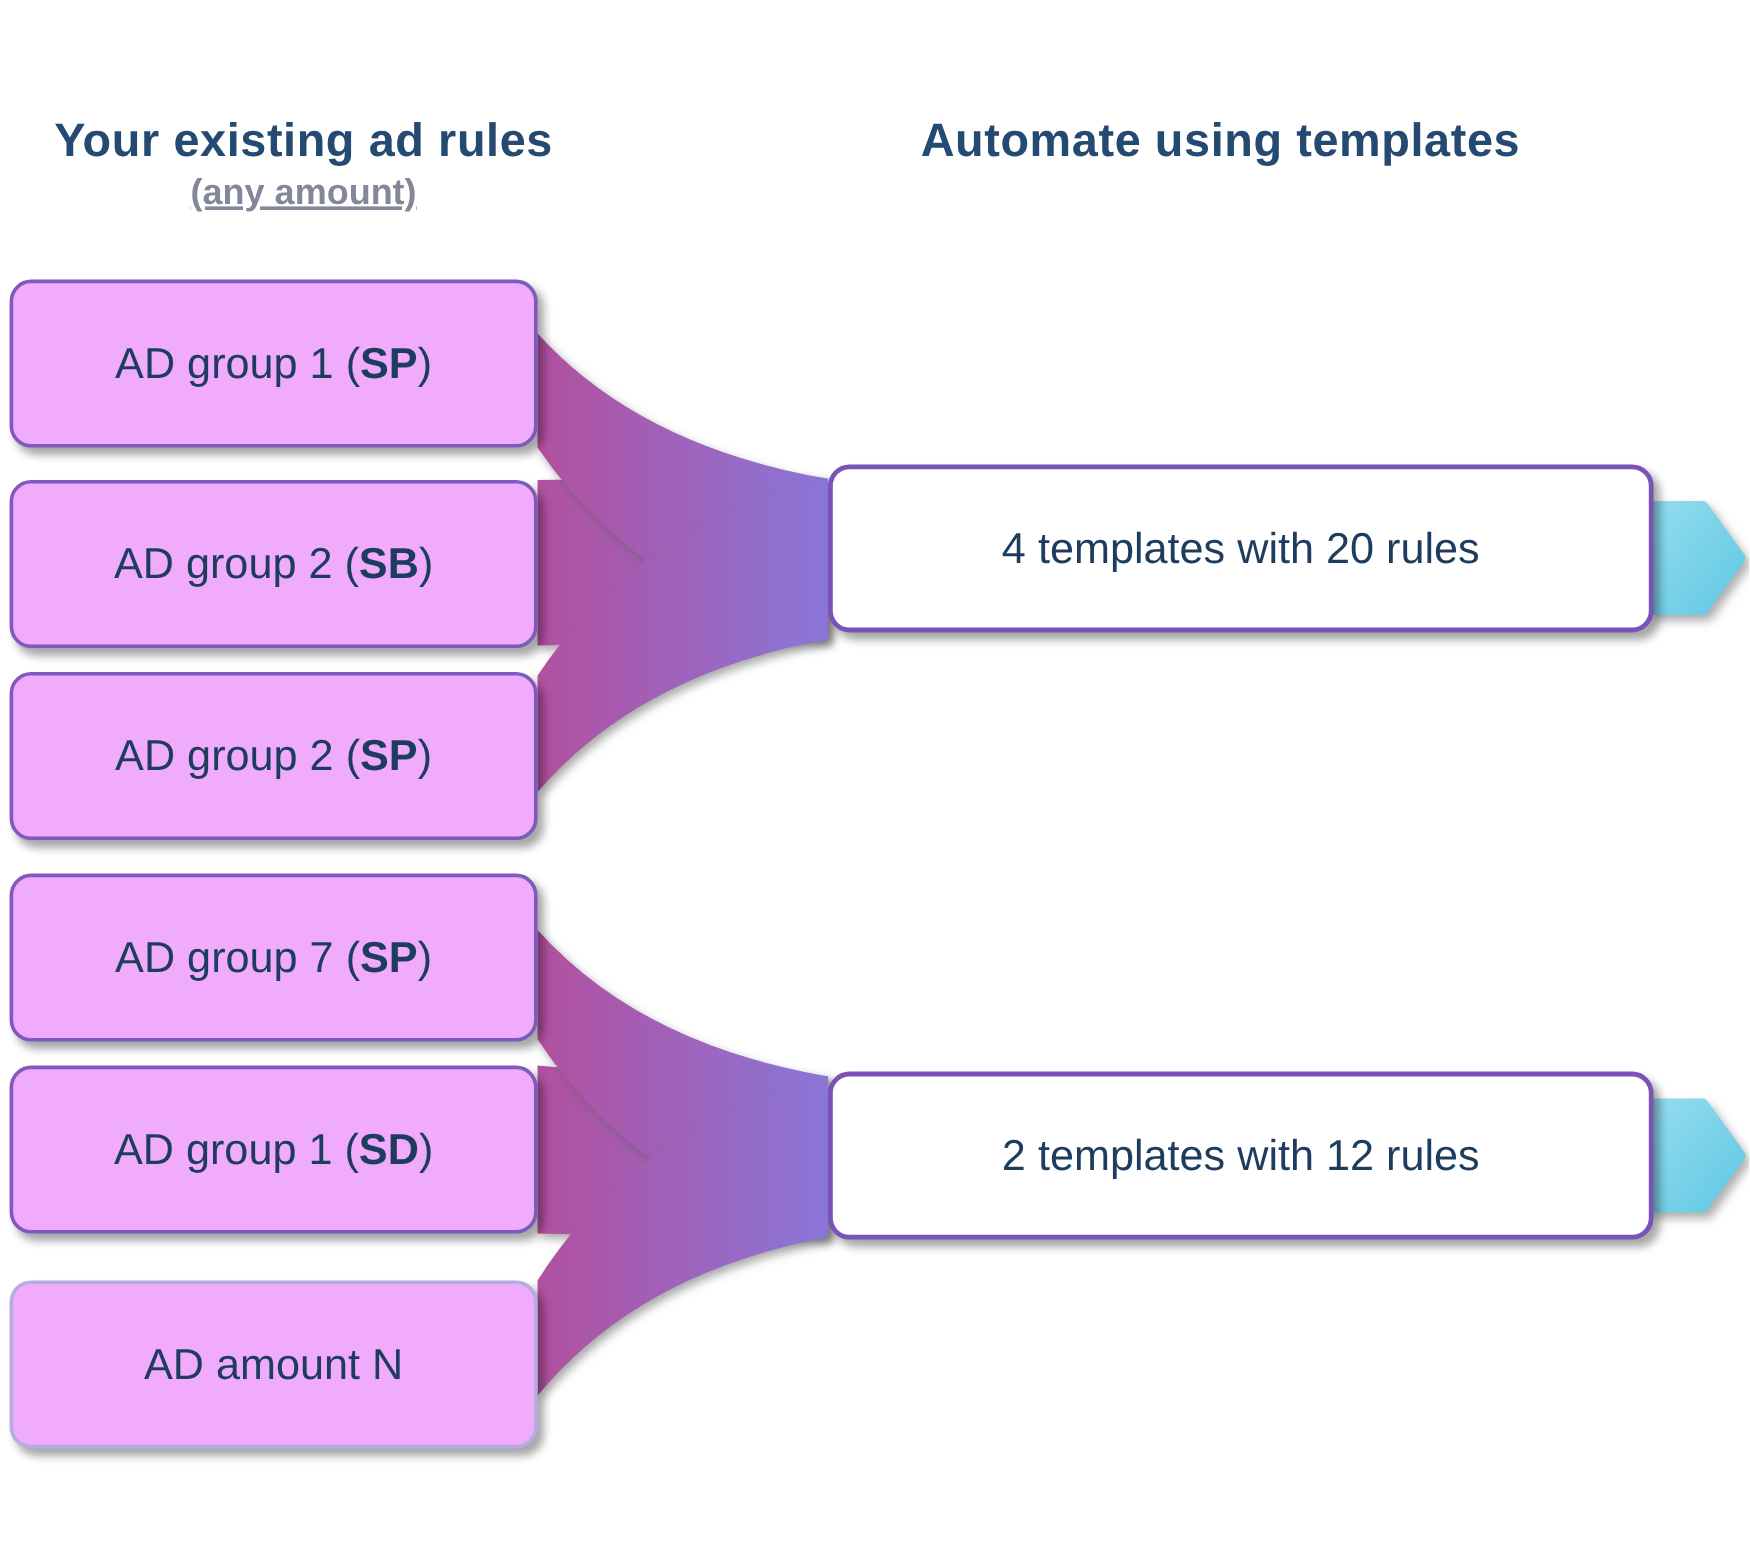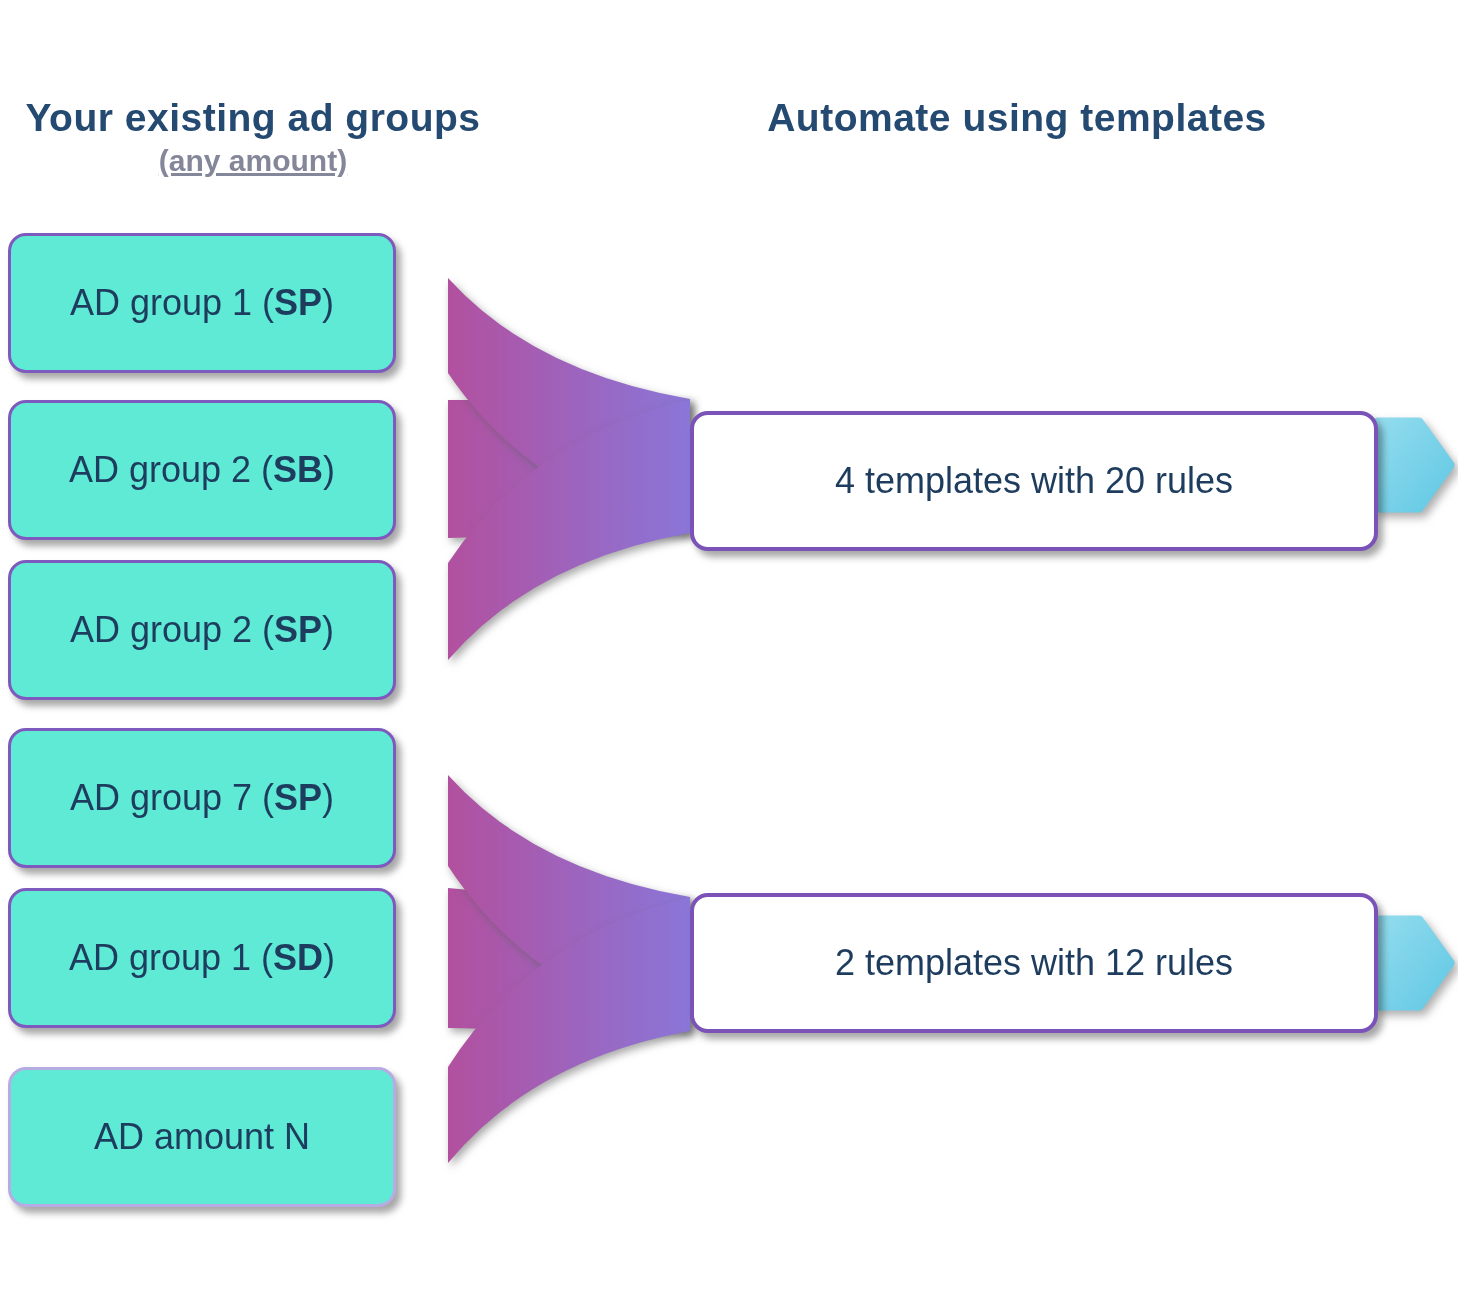--- a/index.html
+++ b/index.html
@@ -14,22 +14,22 @@
   .hdr .title{
     font-size:39px;font-weight:800;letter-spacing:0.5px;
     color:var(--c_title,#254a72);line-height:1.15;
   }
   .hdr .subtitle{font-size:30px;font-weight:600;line-height:1.3;text-decoration:underline;}
   .hdr-left{left:3px;top:96px;width:500px;}
   .hdr-left .subtitle{color:var(--c_subtitle_left,#84879a);}
   .hdr-right{left:588px;top:96px;width:858px;}
   .hdr-right .subtitle{color:var(--c_subtitle_right,#6f739a);}
   .gbox{
-    position:absolute;left:8px;width:388px;height:140px;z-index:2;
-    background:#5eead4;border:3px solid var(--c_border,#7e5abe);border-radius:18px;
+    position:absolute;left:8px;width:440px;height:140px;z-index:2;
+    background:#f0abfc;border:3px solid var(--c_border,#7e5abe);border-radius:18px;
     box-shadow:5px 6px 7px rgba(0,0,0,0.35);
     display:flex;align-items:center;justify-content:center;box-sizing:border-box;
   }
   .gbox.light{border-color:var(--c_border_light,#b7abe3);}
   .gbox .lbl{font-size:36px;color:var(--c_box_text,#1d3c5e);white-space:nowrap;}
   .gbox .lbl b{font-weight:700;}
   .tbox{
     position:absolute;left:690px;width:688px;height:140px;z-index:2;
     background:#fff;border:4px solid var(--c_border_template,#7a52b8);border-radius:18px;
     box-shadow:5px 6px 7px rgba(0,0,0,0.35);
@@ -60,21 +60,21 @@
 
     <path class="band" d="M448,888 Q533,896 690,897 L690,1031 Q533,1030 448,1028 Z" fill="url(#gradFlow)"></path>
     <path class="band" d="M448,775 Q533,870 690,897 L690,1031 Q533,995 448,866 Z" fill="url(#gradFlow)"></path>
     <path class="band" d="M448,1067 Q533,934 690,897 L690,1031 Q533,1060 448,1163 Z" fill="url(#gradFlow)"></path>
 
     <polygon class="arrow" points="1378,422 1419,422 1450,465 1419,508 1378,508" fill="url(#gradArrow)" stroke="url(#gradArrow)" stroke-width="9" stroke-linejoin="round"></polygon>
     <polygon class="arrow" points="1378,920 1419,920 1450,963 1419,1006 1378,1006" fill="url(#gradArrow)" stroke="url(#gradArrow)" stroke-width="9" stroke-linejoin="round"></polygon>
   </svg>
 
   <div class="hdr hdr-left">
-    <div class="title">Your existing ad groups</div>
+    <div class="title">Your existing ad rules</div>
     <div class="subtitle">(any amount)</div>
   </div>
   <div class="hdr hdr-right">
     <div class="title">Automate using templates</div>
   </div>
 
   <div class="gbox" style="top:233px">
     <span class="lbl"><span>AD group 1 (</span><b>SP</b><span>)</span></span>
   </div>
   <div class="gbox" style="top:400px">
@@ -86,20 +86,20 @@
   <div class="gbox" style="top:728px">
     <span class="lbl"><span>AD group 7 (</span><b>SP</b><span>)</span></span>
   </div>
   <div class="gbox" style="top:888px">
     <span class="lbl"><span>AD group 1 (</span><b>SD</b><span>)</span></span>
   </div>
   <div class="gbox light" style="top:1067px">
     <span class="lbl"><span>AD amount N</span><b></b><span></span></span>
   </div>
 
-  <div class="tbox" style="top:411px">
+  <div class="tbox" style="top:387px">
     <span class="lbl">4 templates with 20 rules</span>
   </div>
   <div class="tbox" style="top:893px">
     <span class="lbl">2 templates with 12 rules</span>
   </div>
 
 </div>
 
 </body></html>

